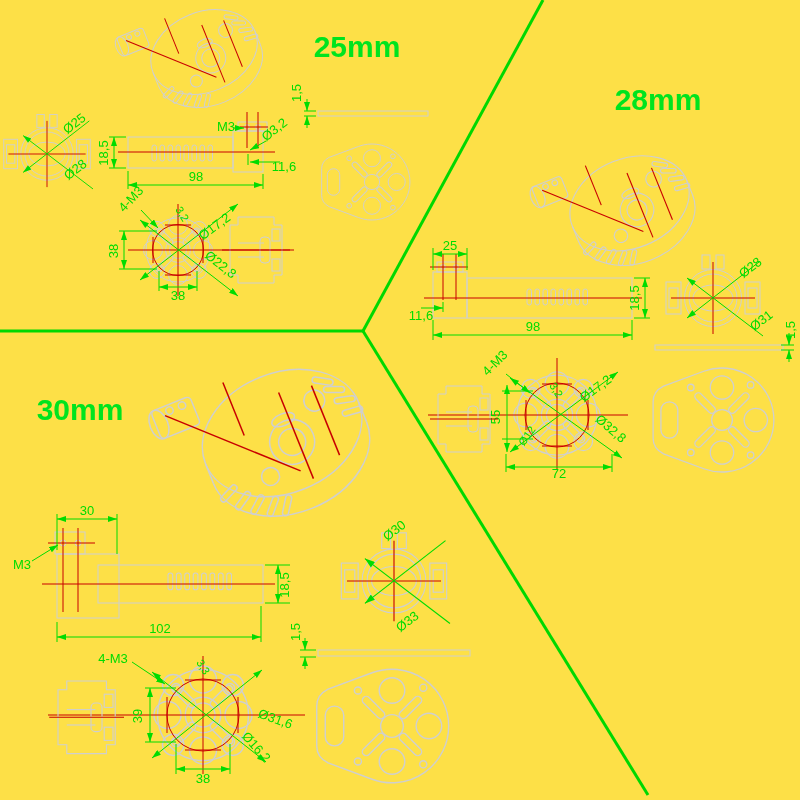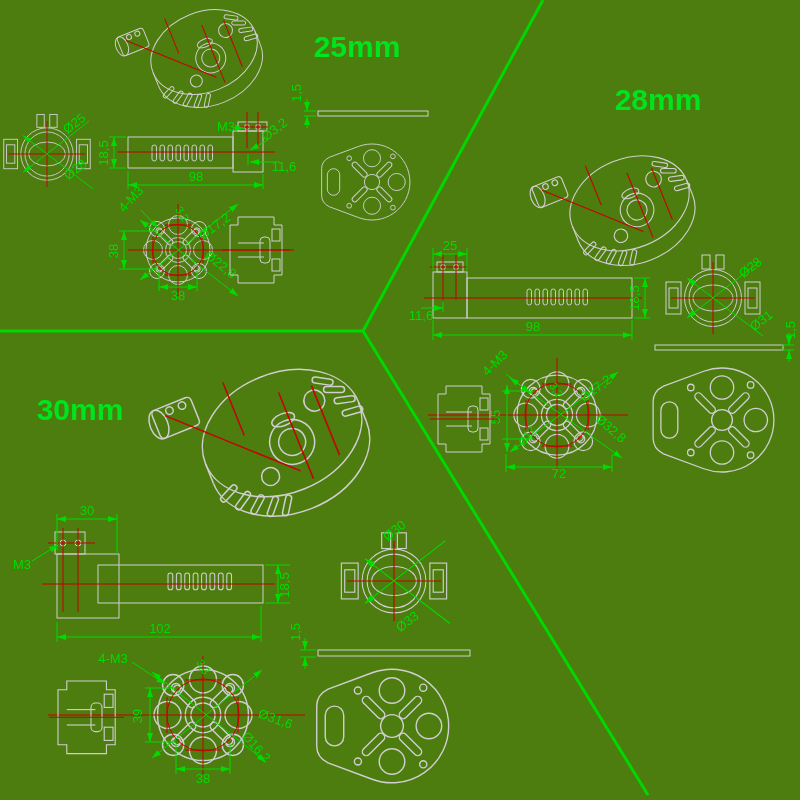--- a/index.html
+++ b/index.html
@@ -1,16 +1,16 @@
 <!DOCTYPE html>
 <html><head>
 <meta charset="utf-8">
 <style>
   html,body{margin:0;padding:0;background:#000;}
-  .sheet{position:relative;width:800px;height:800px;background:#4d7c0f;overflow:hidden;}
+  .sheet{position:relative;width:800px;height:800px;background:#fde047;overflow:hidden;}
   svg{display:block;}
   text{font-family:"Liberation Sans",sans-serif;text-anchor:middle;}
   .dim{font-size:13px;fill:#00dc00;}
   .dimsm{font-size:11px;fill:#00dc00;}
   .title{font-size:30px;font-weight:700;fill:#00e41e;}
   .gray{fill:none;stroke:#cfcfcf;stroke-width:1;}
   .red{stroke:#c80000;stroke-width:1;fill:none;}
   .grn{stroke:#00dc00;stroke-width:1;fill:none;}
   .div{stroke:#00d800;stroke-width:3;}
 </style>

